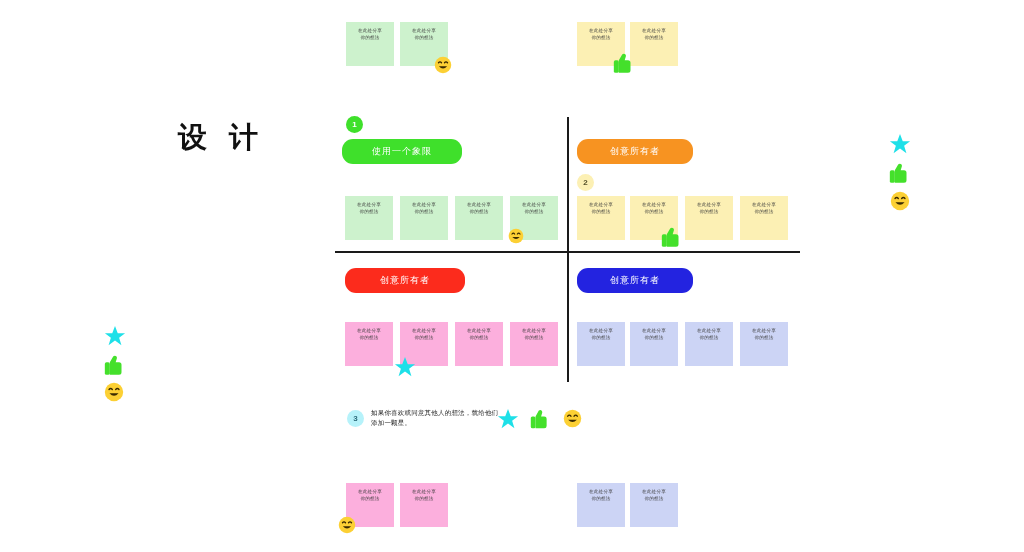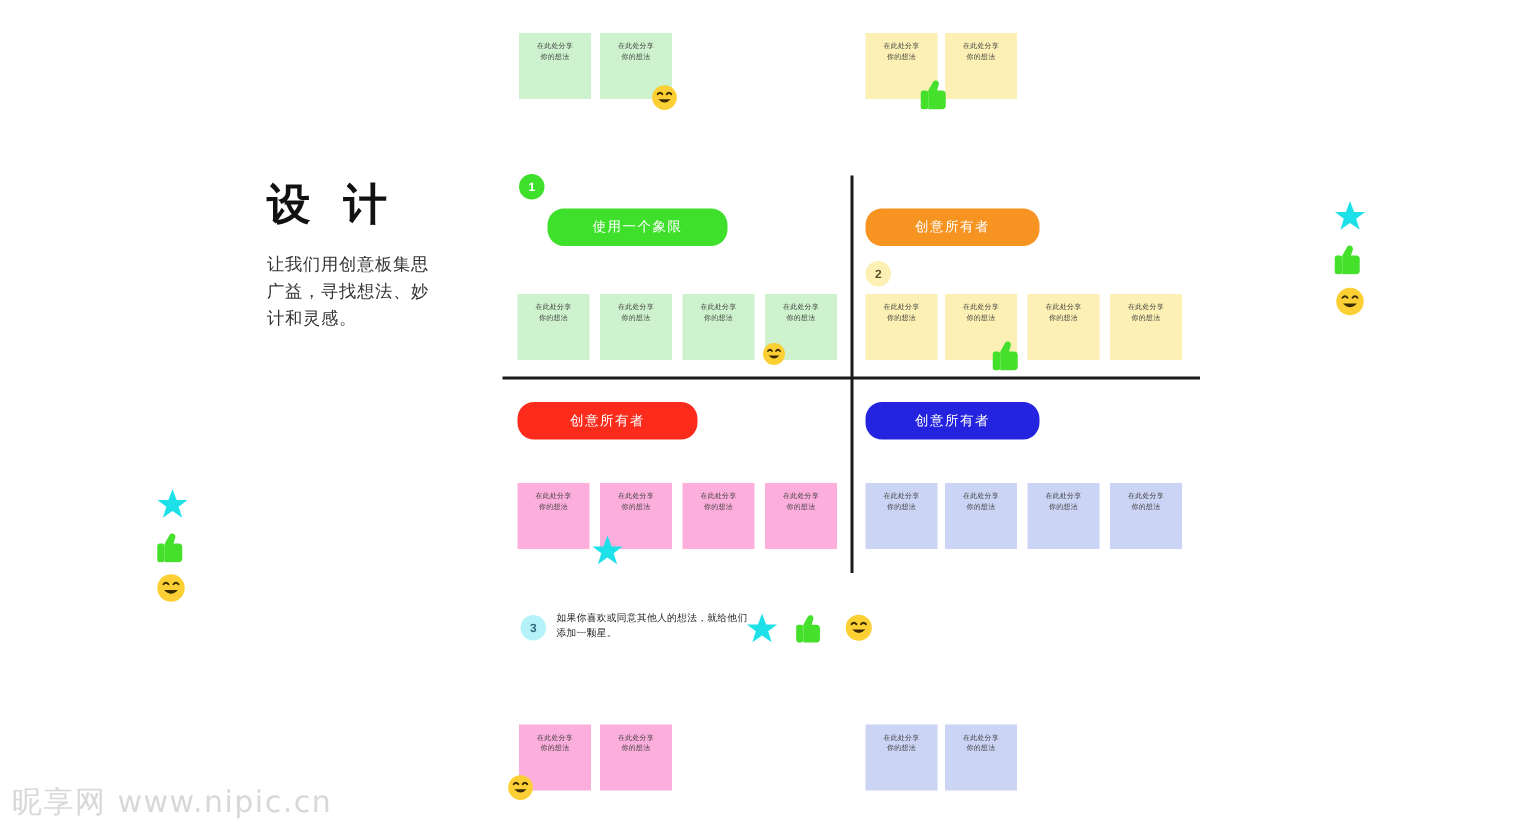--- a/index.html
+++ b/index.html
@@ -74,31 +74,30 @@
     padding:4px 8px;letter-spacing:0.3px;white-space:nowrap;
   }
 </style>
 </head>
 <body>
 
 <div class="canvas">
 
   <div class="title-block">
     <div class="title-line">设 计</div>
-    <div class="subtitle">让我们用创意板集思广益，寻找想法、妙计和灵感。</div>
   </div>
 
   <div class="divider-v"></div>
   <div class="divider-h"></div>
 
   <div class="badge" style="left:346px;top:116px;background:#3fe02b;">1</div>
   <div class="badge dark" style="left:577px;top:174px;background:#fcf0b4;">2</div>
   <div class="badge blue-text" style="left:347px;top:410px;background:#b6f2fa;">3</div>
 
-  <div class="pill" style="left:365px;top:139px;width:120px;background:#3fe02b;">使用一个象限</div>
+  <div class="pill" style="left:342px;top:139px;width:120px;background:#3fe02b;">使用一个象限</div>
   <div class="pill" style="left:577px;top:139px;width:116px;background:#f79321;">创意所有者</div>
   <div class="pill" style="left:345px;top:268px;width:120px;background:#fc2b1c;">创意所有者</div>
   <div class="pill" style="left:577px;top:268px;width:116px;background:#2323e0;">创意所有者</div>
 
   <div class="note" style="left:346px;top:22px;background:#cdf2cd;">
     <span>在此处分享</span>
     <span>你的想法</span>
   </div>
   <div class="note" style="left:400px;top:22px;background:#cdf2cd;">
     <span>在此处分享</span>
@@ -302,15 +301,14 @@
 
   <div class="sticker" style="left:338px;top:516px;">
     <svg width="18" height="18" viewBox="0 0 24 24">
         <circle cx="12" cy="12" r="11" fill="#fcd034"></circle>
         <path d="M6 9 Q8 6.5 10 9" stroke="#3a2a00" stroke-width="1.8" fill="none" stroke-linecap="round"></path>
         <path d="M14 9 Q16 6.5 18 9" stroke="#3a2a00" stroke-width="1.8" fill="none" stroke-linecap="round"></path>
         <path d="M6.5 13.5 Q12 19.5 17.5 13.5 Z" fill="#3a2a00"></path>
       </svg>
   </div>
 
-  <div class="footer-wm">昵享网 www.nipic.cn</div>
 
 </div>
 
 </body></html>

